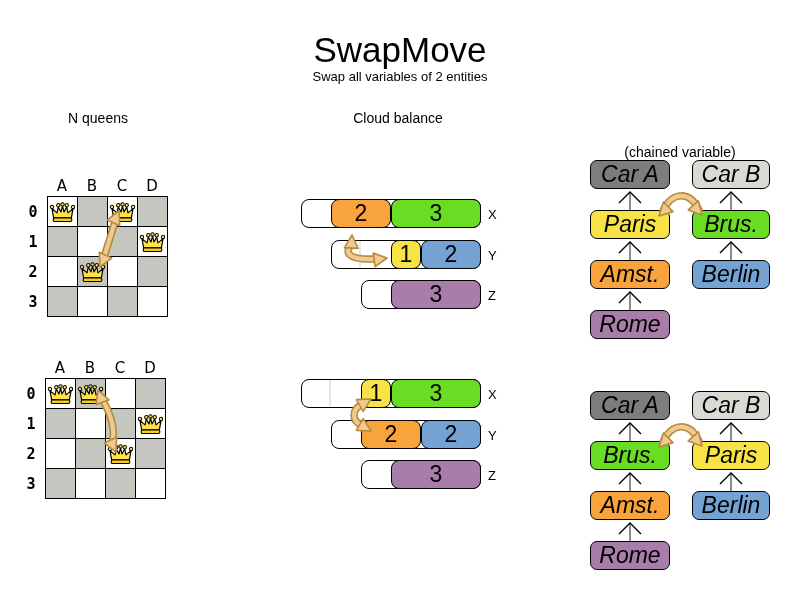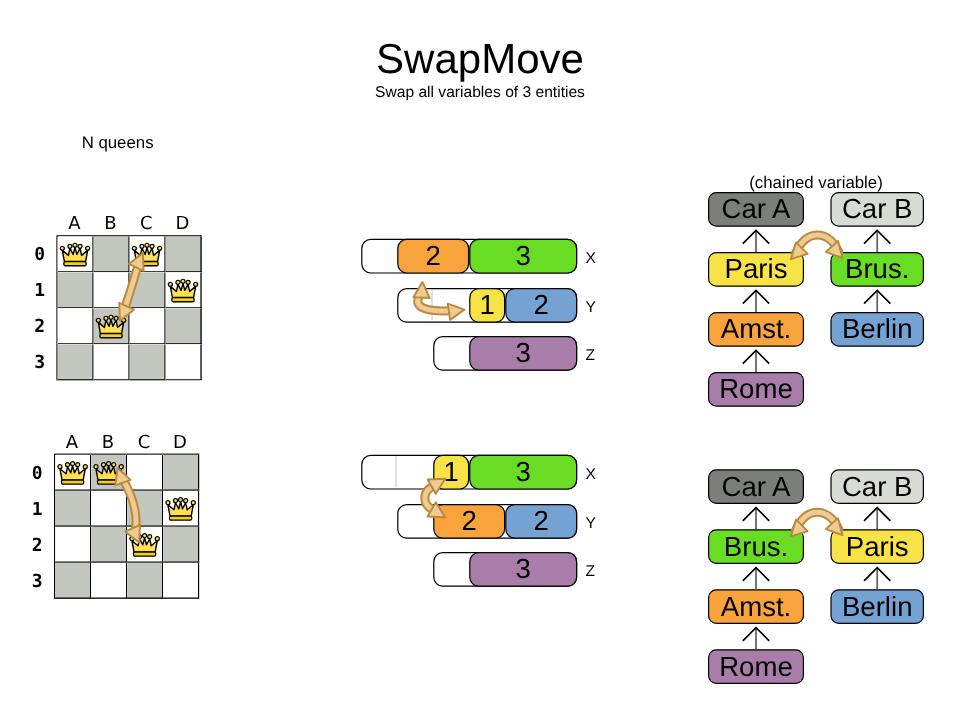--- a/index.html
+++ b/index.html
@@ -9,31 +9,32 @@
   .abs{position:absolute;}
   .title{left:0;top:30px;width:800px;text-align:center;font-size:35px;}
   .subtitle{left:0;top:69px;width:800px;text-align:center;font-size:13px;}
   .colhdr{width:200px;text-align:center;font-size:14px;}
   .board-letter{font-size:15px;text-align:center;font-family:"DejaVu Sans",sans-serif;}
   .board-digit{font-size:15px;font-weight:bold;text-align:center;font-family:"DejaVu Sans Mono",monospace;}
   .cell{position:absolute;box-shadow:inset -1px 0 0 #000, inset 0 -1px 0 #000;}
   .cloud-row{position:absolute;background:#fff;border:1.4px solid #000;border-radius:8px;}
   .block{position:absolute;border:1.6px solid #000;border-radius:8px;display:flex;align-items:center;justify-content:center;font-size:23px;}
   .row-label{position:absolute;font-size:13px;}
-  .node{position:absolute;border:1.6px solid #000;border-radius:7px;display:flex;align-items:center;justify-content:center;font-size:23px;}
+  .node{position:absolute;border:1.6px solid #000;border-radius:7px;display:flex;align-items:center;justify-content:center;font-size:23px;font-style:italic;}
   #arrows{position:absolute;left:0;top:0;z-index:5;pointer-events:none;}
 </style>
 </head>
 <body>
 
 <div id="stage">
   <div class="abs title">SwapMove</div>
-  <div class="abs subtitle">Swap all variables of 3 entities</div>
+  <div class="abs subtitle">Swap all variables of 2 entities</div>
 
   <div class="abs colhdr" style="left:-2px;top:110px">N queens</div>
+  <div class="abs colhdr" style="left:298px;top:110px">Cloud balance</div>
   <div class="abs colhdr" style="left:580px;top:144px">(chained variable)</div>
 
   <svg id="arrows" width="800" height="600">
       <line x1="360" y1="241" x2="360" y2="267" stroke="#CFCFCF" stroke-width="1"></line>
       <line x1="330" y1="380" x2="330" y2="406" stroke="#CFCFCF" stroke-width="1"></line>
       <line x1="630" y1="210" x2="630" y2="192" stroke="#666666" stroke-width="1.5"></line>
       <polyline points="619,203 630,192 641,203" fill="none" stroke="#000" stroke-width="1.4"></polyline>
       <line x1="630" y1="260" x2="630" y2="242" stroke="#666666" stroke-width="1.5"></line>
       <polyline points="619,253 630,242 641,253" fill="none" stroke="#000" stroke-width="1.4"></polyline>
       <line x1="630" y1="310" x2="630" y2="292" stroke="#666666" stroke-width="1.5"></line>

